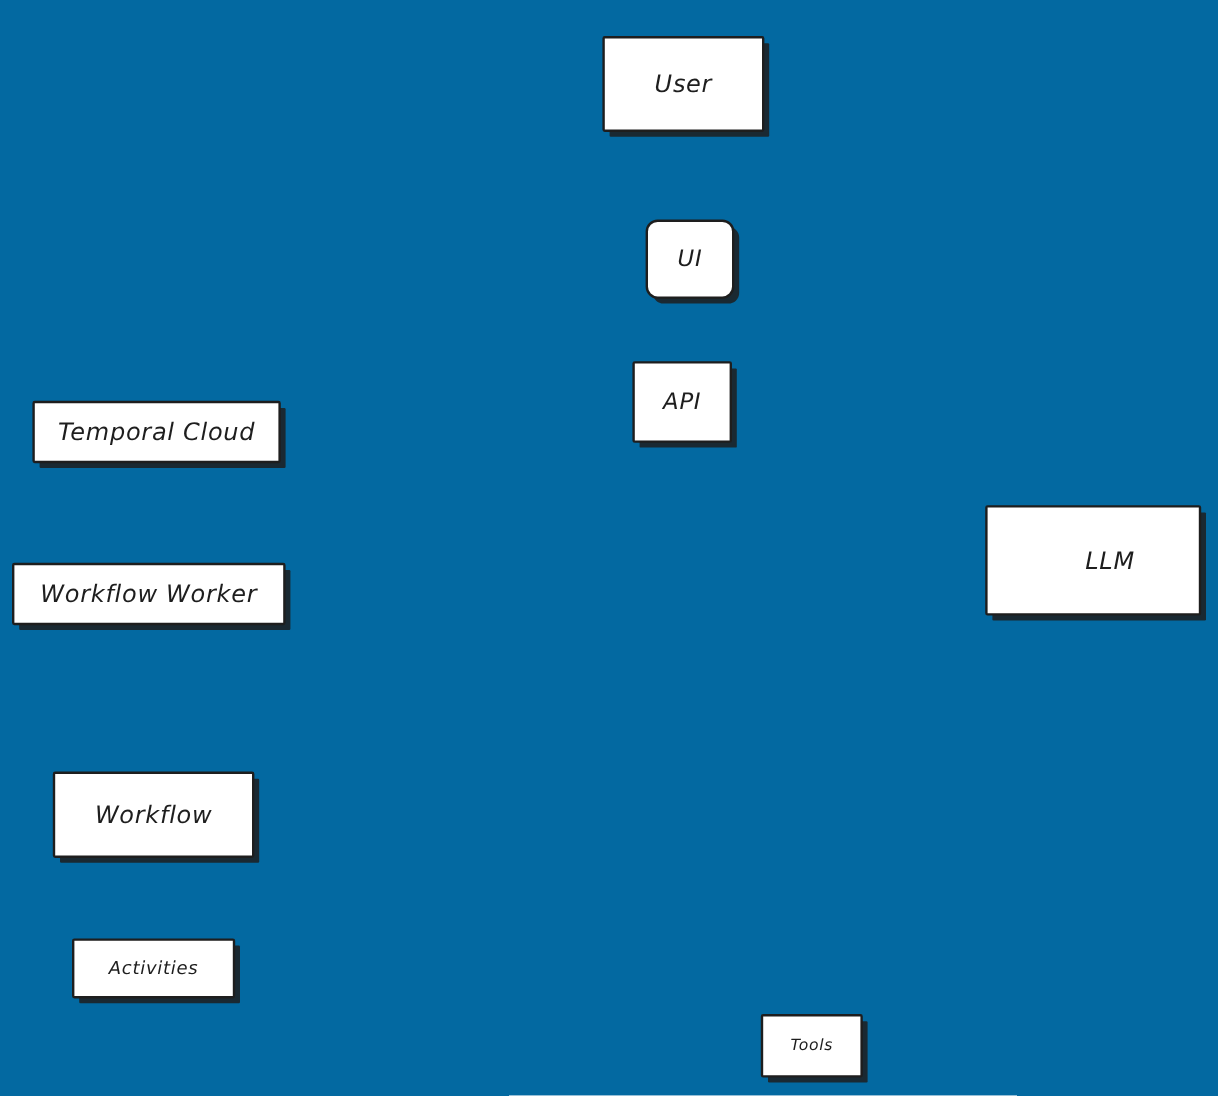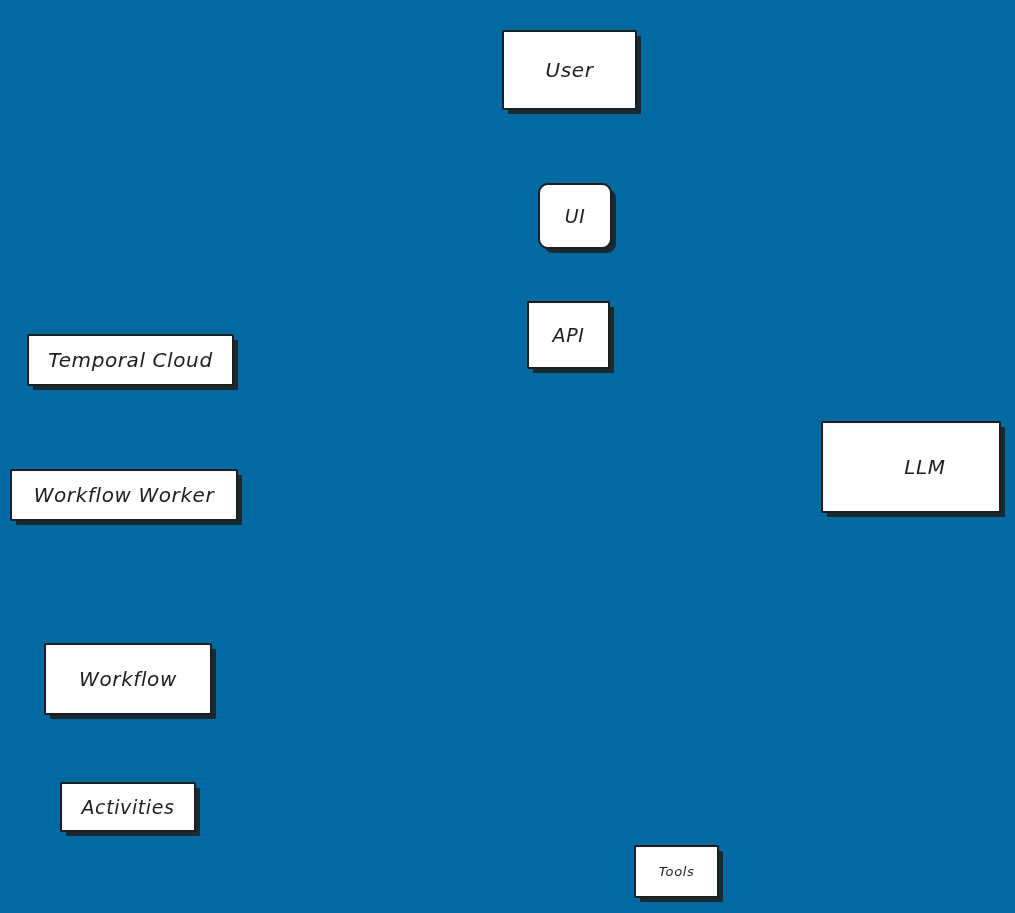--- a/index.html
+++ b/index.html
@@ -65,21 +65,21 @@
   #node-workflow    { left: 44px;  top: 643px; width: 168px; height: 72px; }
   #node-activities  { left: 60px;  top: 782px; width: 136px; height: 50px; }
   #node-goals       { left: 614px; top: 742px; width: 122px; height: 62px; }
   #node-tools       { left: 634px; top: 845px; width:  85px; height: 53px; }
 
   
   #node-llm > .label        { position: relative; left: -9px; }
   #node-ui > .label         { font-size: 19px; }
   #node-api > .label        { font-size: 19px; }
   #node-tools > .label      { font-size: 13px; }
-  #node-activities > .label { font-size: 19px; }
+  #node-activities > .label { font-size: 15px; }
 </style>
 </head>
 <body>
 
 <div id="canvas">
 
   <div class="top-sliver">. . . . . . . . . . . . . . . . . . . . . . . . . . . . . . . . . . . . . . .</div>
 
   <div class="node" id="node-user">
     <span class="label">User</span>

